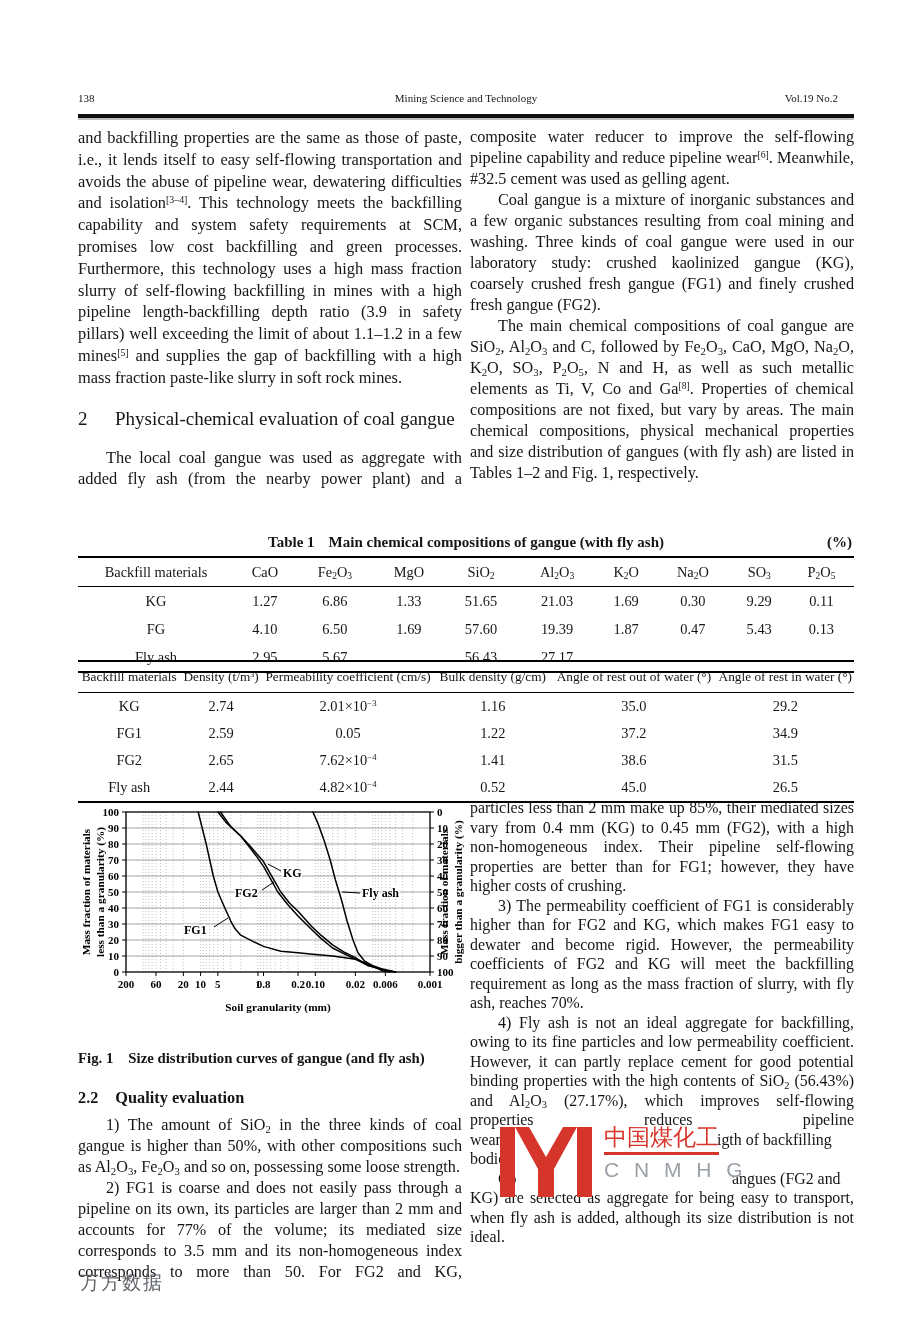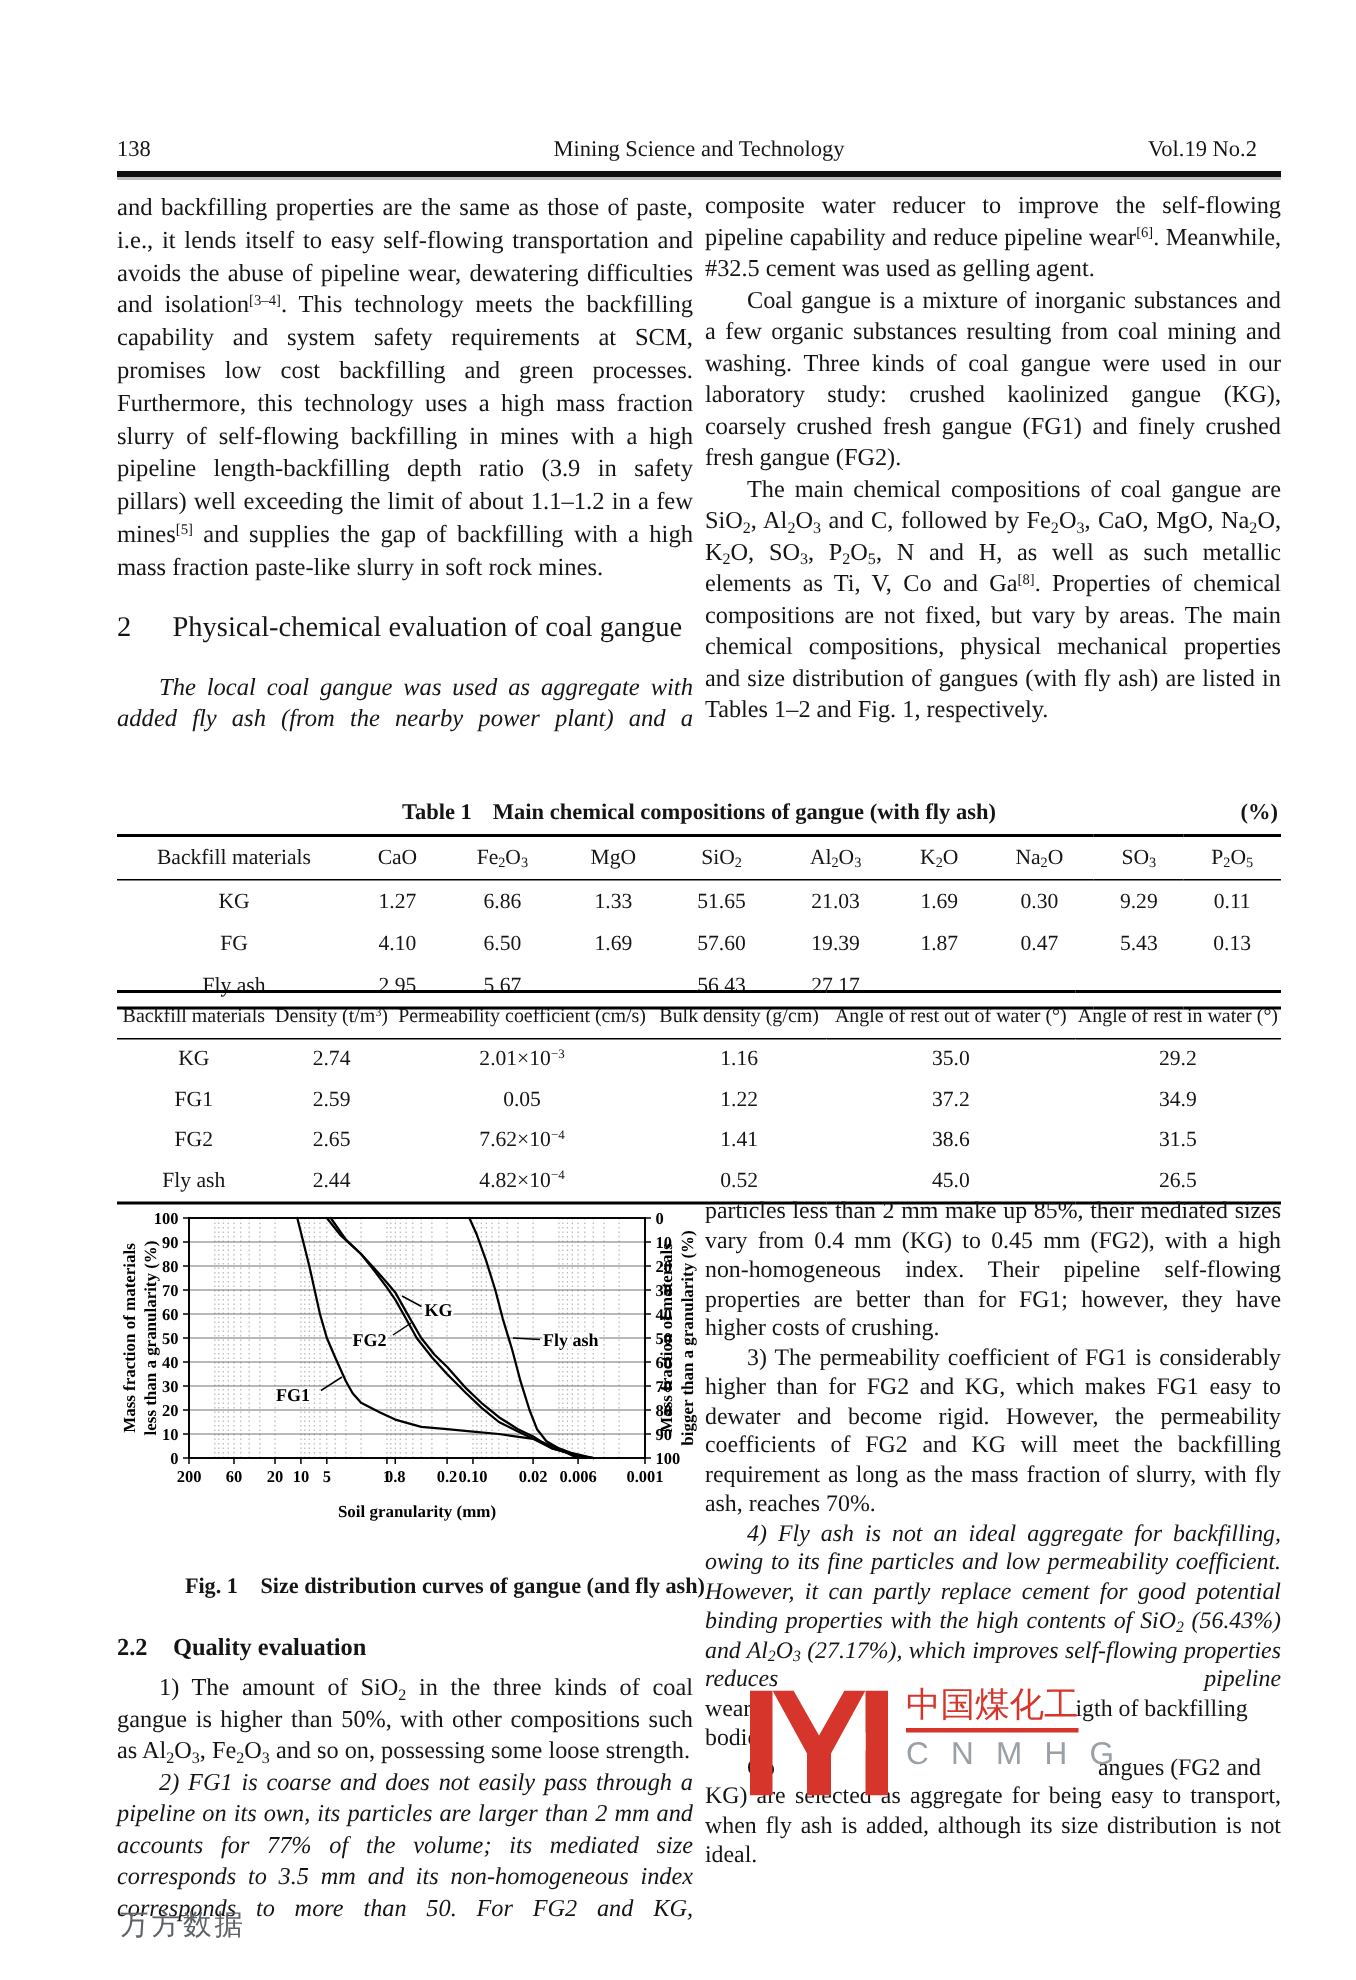--- a/index.html
+++ b/index.html
@@ -1,32 +1,32 @@
 <!DOCTYPE html>
 <html><head>
 <meta charset="utf-8">
 <style>
   html,body{margin:0;padding:0;background:#e8e8e8;}
   .page{position:relative;width:904px;height:1320px;background:#ffffff;margin:0 auto;
         font-family:"Liberation Serif","DejaVu Serif",serif;color:#151515;overflow:hidden;}
   
-  .hdr{position:absolute;left:78px;top:92px;width:776px;height:20px;font-size:15px;}
+  .hdr{position:absolute;left:78px;top:92px;width:776px;height:20px;font-size:11px;}
   .hdr .pn{position:absolute;left:0;top:0;}
   .hdr .jt{position:absolute;left:0;right:0;text-align:center;top:0;}
   .hdr .vi{position:absolute;right:16px;top:0;}
   .hrule{position:absolute;left:78px;top:114px;width:776px;height:4px;background:#101010;box-shadow:0 2px 0 rgba(0,0,0,.25);}
   
   .col{position:absolute;width:384px;text-align:justify;}
   .col p{margin:0;}
   .col-lu{left:78px;top:127px;font-size:16.4px;line-height:21.8px;max-height:404px;overflow:hidden;}
   .col-ru{left:470px;top:127px;font-size:16.2px;line-height:21px;max-height:404px;overflow:hidden;}
   .col-ll{left:78px;top:806px;font-size:16.2px;line-height:21px;}
   .col-rl{left:470px;top:798px;font-size:15.9px;line-height:19.5px;}
   .ind{text-indent:28px;}
-  .jl{text-align-last:justify;font-style:italic;}
+  .jl{text-align-last:justify;}
   sup{font-size:60%;line-height:0;vertical-align:baseline;position:relative;top:-0.55em;}
   sub{font-size:66%;line-height:0;vertical-align:baseline;position:relative;top:0.28em;}
   .h1{font-weight:normal;font-size:19px;line-height:36px;text-align:justify;padding-left:37px;text-indent:-37px;margin:12px 0 10px 0;}
   .h1 .num{display:inline-block;width:37px;text-indent:0;}
   .h2{font-weight:bold;font-size:16.3px;margin:9px 0 7px 0;text-align:left;}
   .h2 .num{margin-right:17px;}
   
   .tblock{position:absolute;left:78px;width:776px;}
   #t1block{top:534px;} #t2block{top:660px;}
   .tcap{position:relative;text-align:center;font-size:15px;font-weight:600;margin-bottom:5px;}
@@ -39,21 +39,21 @@
   #table2 th{font-size:13.3px;height:24px;}
   #table2 td{font-size:14.4px;height:21px;}
   #table1 th:first-child{width:152px;}
   #table2 th:nth-child(1){width:116px;}
   #table2 th:nth-child(2){width:88px;}
   #table2 th:nth-child(3){width:186px;}
   #table2 th:nth-child(4){width:146px;}
   #table2 th:nth-child(5){width:196px;}
   
   .fig{width:392px;}
-  .fcap{font-weight:700;font-size:14.8px;text-align:right;margin:4px 0 2px 0;text-indent:0;}
+  .fcap{font-weight:700;font-size:14.8px;text-align:left;margin:4px 0 2px 0;text-indent:0;}
   .fcap .flab{margin-right:15px;}
   svg text{font-family:"Liberation Serif","DejaVu Serif",serif;}
   .axnum{font-size:11px;font-weight:600;}
   .axlbl{font-size:11.3px;font-weight:600;}
   .anno{font-size:12px;font-weight:600;paint-order:stroke;stroke:#fff;stroke-width:3px;}
   
   .obsc{position:relative;margin-top:0;}
   .oline{position:relative;height:19.5px;white-space:nowrap;}
   .o-r1{position:absolute;left:247px;}
   .o-r3{position:absolute;left:262px;}

